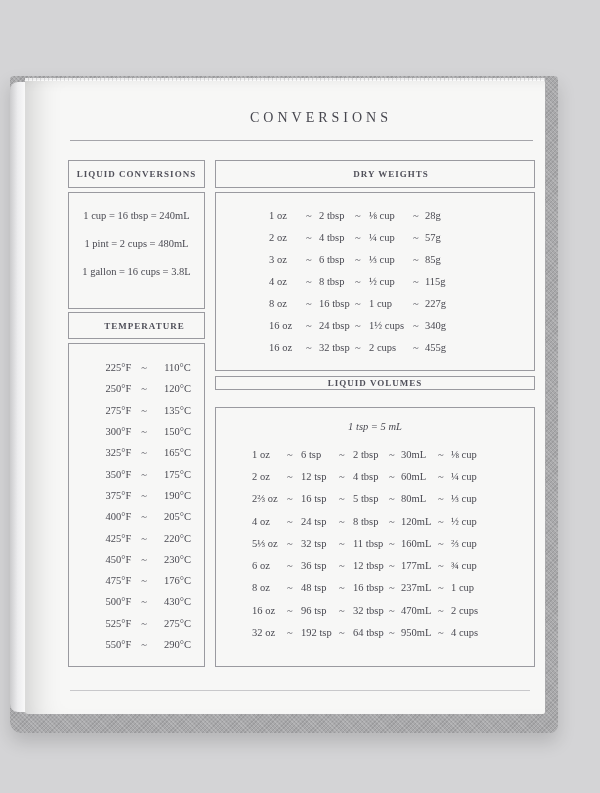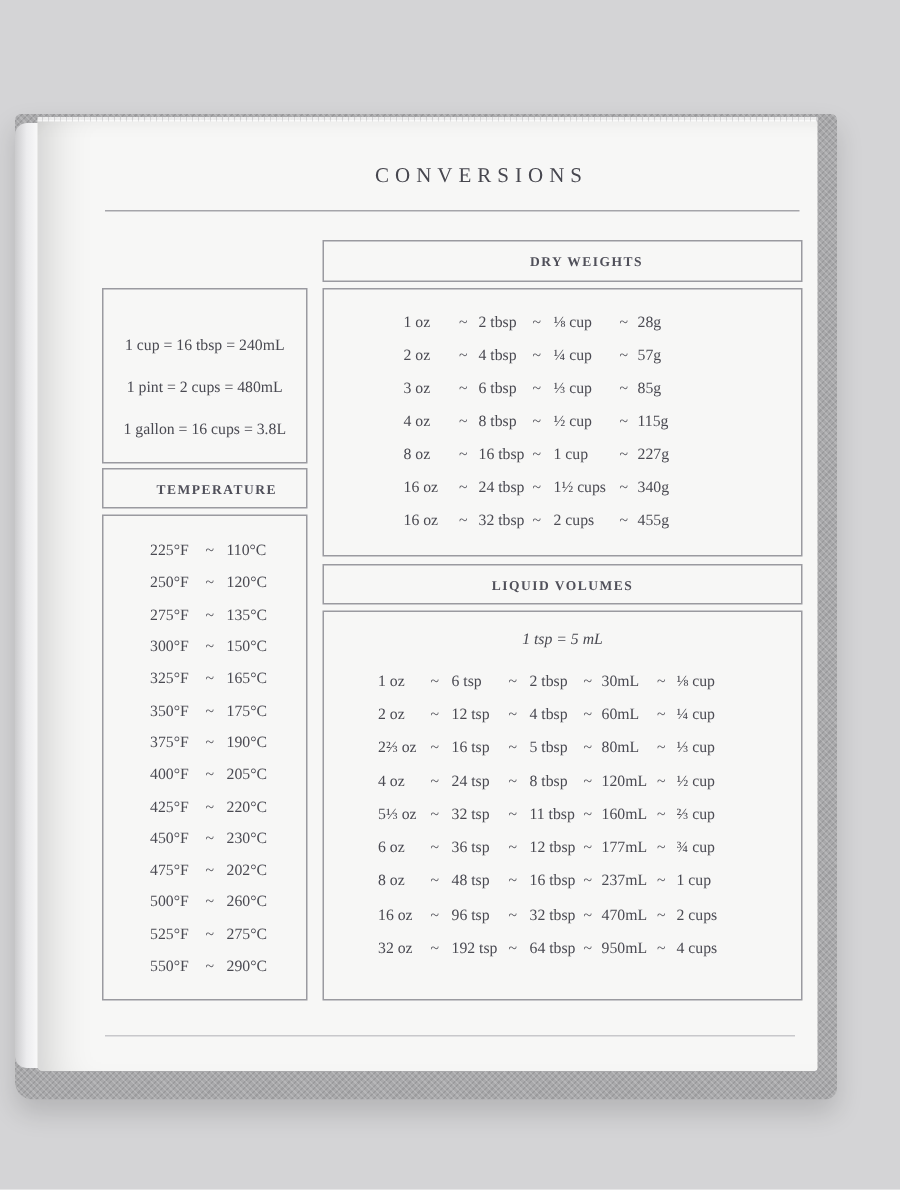--- a/index.html
+++ b/index.html
@@ -49,53 +49,56 @@
   }
   .rule{position:absolute;height:1px;background:#a5a5aa;}
   .rule.top{top:60px;left:45px;width:463px;}
   .rule.bottom{top:610px;left:45px;width:460px;background:#c8c8cb;}
 
   .box{position:absolute;border:1px solid #9a9aa0;box-sizing:border-box;}
   .hdr{display:flex;align-items:center;justify-content:center;
        font-weight:bold;font-size:9px;letter-spacing:1px;color:#50505a;}
 
   .box-lc-h{left:43px;top:80px;width:137px;height:28px;}
-  .box-lc  {left:43px;top:112px;width:137px;height:117px;padding-top:24px;}
+  .box-lc  {left:43px;top:112px;width:137px;height:117px;padding-top:9px;}
   .lc-row{height:28px;line-height:28px;text-align:center;font-size:10.5px;white-space:nowrap;}
 
   .box-t-h{left:43px;top:232px;width:137px;height:27px;padding-left:16px;}
   .box-t  {left:43px;top:263px;width:137px;height:324px;padding-top:13px;}
   .t-row{height:21.3px;display:grid;grid-template-columns:37px 14px auto;
-         padding-left:31px;align-items:center;font-size:10.5px;white-space:nowrap;}
+         padding-left:31px;align-items:center;font-size:10.5px;white-space:nowrap;text-align:center;}
 
   .box-dw-h{left:190px;top:80px;width:320px;height:28px;padding-left:32px;}
   .box-dw  {left:190px;top:112px;width:320px;height:179px;padding-top:11px;}
   .dw-row{height:22px;display:grid;grid-template-columns:37px 13px 36px 14px 44px 12px auto;
           padding-left:53px;align-items:center;font-size:10.5px;white-space:nowrap;}
 
-  .box-lv-h{left:190px;top:296px;width:320px;height:27px;}
+  .box-lv-h{left:190px;top:296px;width:320px;height:14px;}
   .box-lv  {left:190px;top:327px;width:320px;height:260px;}
   .lv-notes{margin-top:10px;text-align:center;font-style:italic;font-size:10.5px;line-height:17px;font-family:Liberation Serif, serif;}
   .lv-rows{margin-top:8px;}
   .lv-row{height:22.3px;display:grid;grid-template-columns:35px 14px 38px 14px 36px 12px 37px 13px auto;
           padding-left:36px;align-items:center;font-size:10.5px;white-space:nowrap;}
 
   .sep{color:#55555d;}
 </style>
 </head>
 <body>
 
 <div class="scene">
   <div class="cover"></div>
   <div class="page-stack"></div>
 
   <div class="page">
     <h1 class="title">CONVERSIONS</h1>
     <div class="rule top"></div>
 
+    <div class="box hdr box-lc-h">
+      <span>LIQUID CONVERSIONS</span>
+    </div>
     <div class="box box-lc">
 
         <div class="lc-row">
           <span>1 cup = 16 tbsp = 240mL</span>
         </div>
 
         <div class="lc-row">
           <span>1 pint = 2 cups = 480mL</span>
         </div>
 
@@ -165,27 +168,27 @@
 
         <div class="t-row">
           <span>450°F</span>
           <span class="sep">~</span>
           <span>230°C</span>
         </div>
 
         <div class="t-row">
           <span>475°F</span>
           <span class="sep">~</span>
-          <span>202°C</span>
+          <span>176°C</span>
         </div>
 
         <div class="t-row">
           <span>500°F</span>
           <span class="sep">~</span>
-          <span>260°C</span>
+          <span>430°C</span>
         </div>
 
         <div class="t-row">
           <span>525°F</span>
           <span class="sep">~</span>
           <span>275°C</span>
         </div>
 
         <div class="t-row">
           <span>550°F</span>

